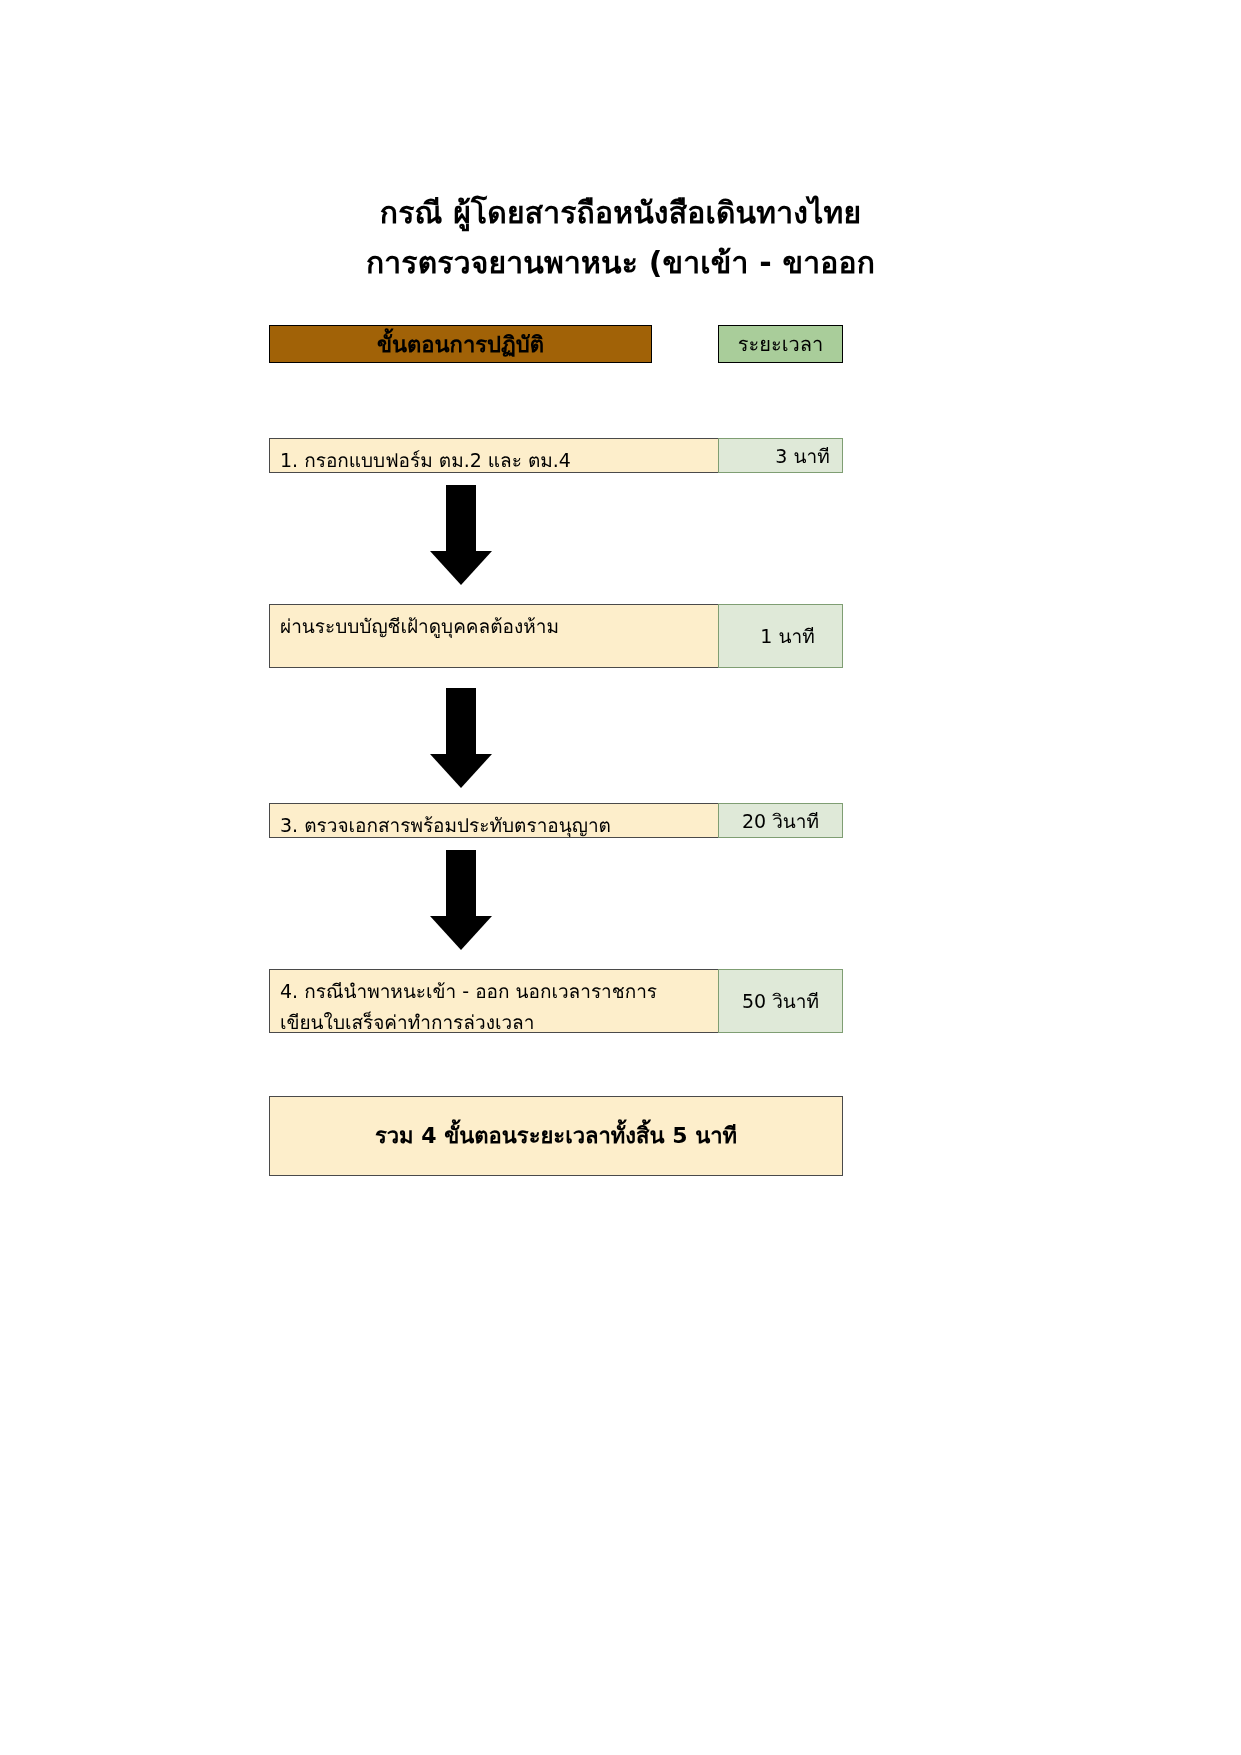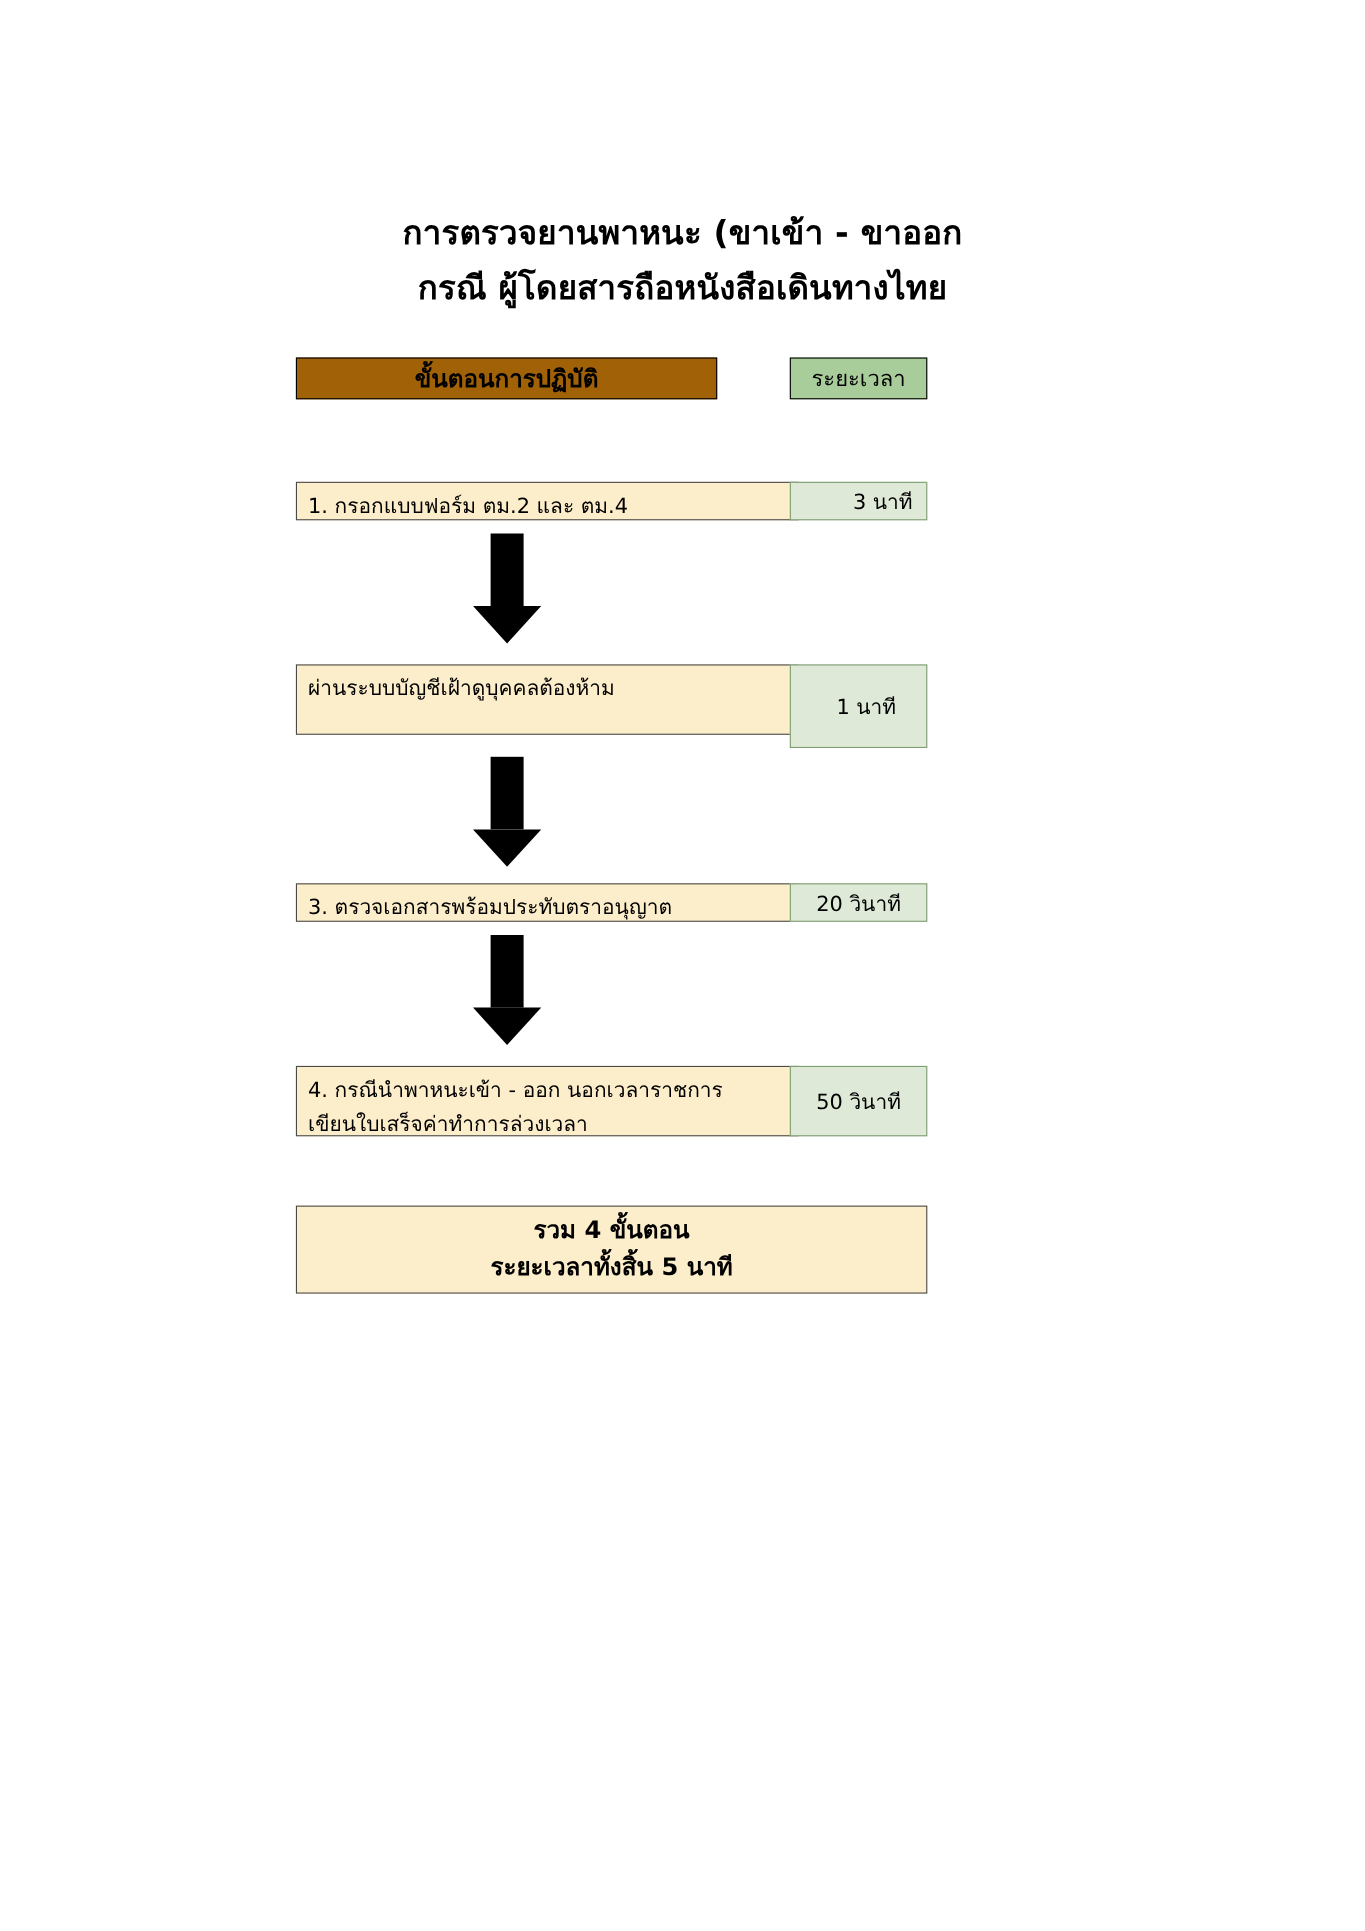--- a/index.html
+++ b/index.html
@@ -149,37 +149,37 @@
   .summary {
     position: absolute;
     left: 269px;
     top: 1096px;
     width: 574px;
     height: 80px;
     background: #fdeecb;
     border: 1px solid #4a4a4a;
     box-sizing: border-box;
     display: flex;
-    flex-direction: column;
+    flex-direction: row;
     align-items: center;
     justify-content: center;
     font-size: 22px;
     font-weight: 700;
     line-height: 34px;
   }
   .summary .ln { white-space: pre; }
 </style>
 </head>
 <body>
 
 <div class="page">
 
   <div class="title-block">
+    <div class="title-line">กรณี ผู้โดยสารถือหนังสือเดินทางไทย</div>
     <div class="title-line">การตรวจยานพาหนะ (ขาเข้า - ขาออก</div>
-    <div class="title-line">กรณี ผู้โดยสารถือหนังสือเดินทางไทย</div>
   </div>
 
   <div class="header-row">
     <div class="hdr-steps">ขั้นตอนการปฏิบัติ</div>
     <div class="hdr-time">ระยะเวลา</div>
   </div>
 
   <div class="flow">
 
     <div class="row" style="top:438px;">
@@ -191,21 +191,21 @@
 
     <div class="arrow" style="top:485px;height:100px;">
       <div class="shaft" style="height:66px;"></div>
       <div class="head" style="top:66px;"></div>
     </div>
 
     <div class="row" style="top:604px;">
       <div class="step-box" style="height:64px;">
         <span class="ln">ผ่านระบบบัญชีเฝ้าดูบุคคลต้องห้าม</span>
       </div>
-      <div class="time-box" style="height:76px;padding-left:14px;">1 นาที</div>
+      <div class="time-box" style="height:64px;padding-left:14px;">1 นาที</div>
     </div>
 
     <div class="arrow" style="top:688px;height:100px;">
       <div class="shaft" style="height:66px;"></div>
       <div class="head" style="top:66px;"></div>
     </div>
 
     <div class="row" style="top:803px;">
       <div class="step-box" style="height:35px;">
         <span class="ln">3. ตรวจเอกสารพร้อมประทับตราอนุญาต</span>

